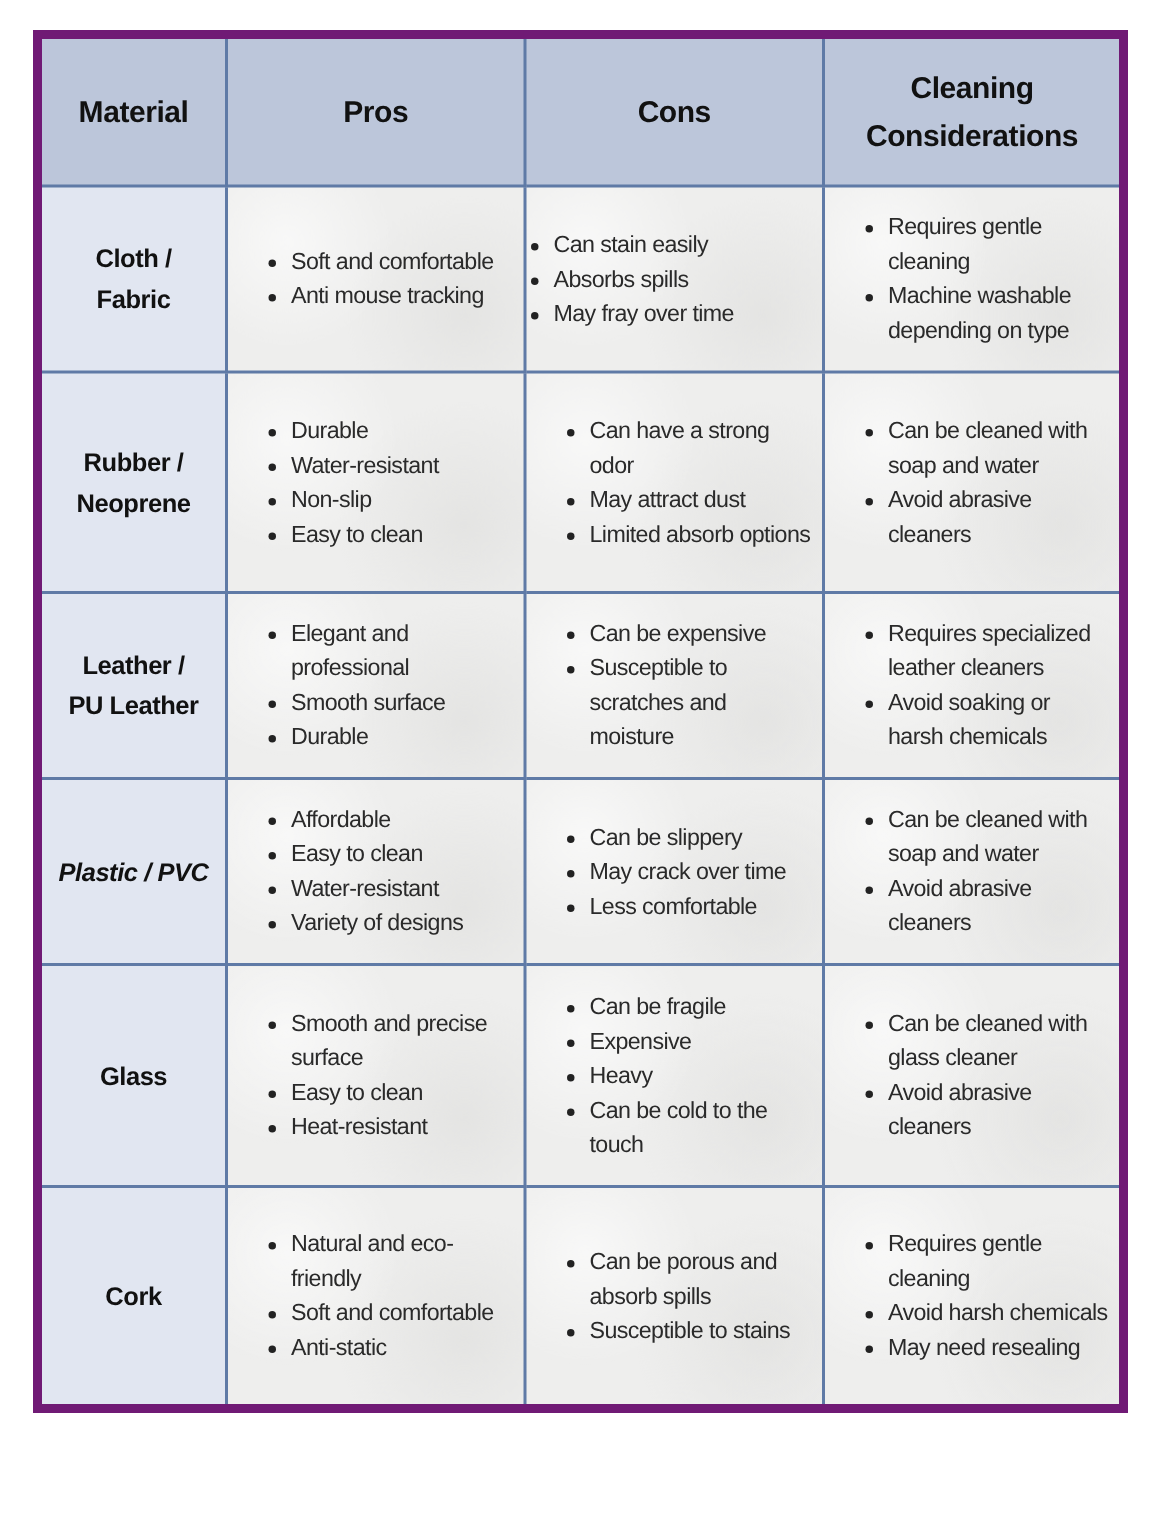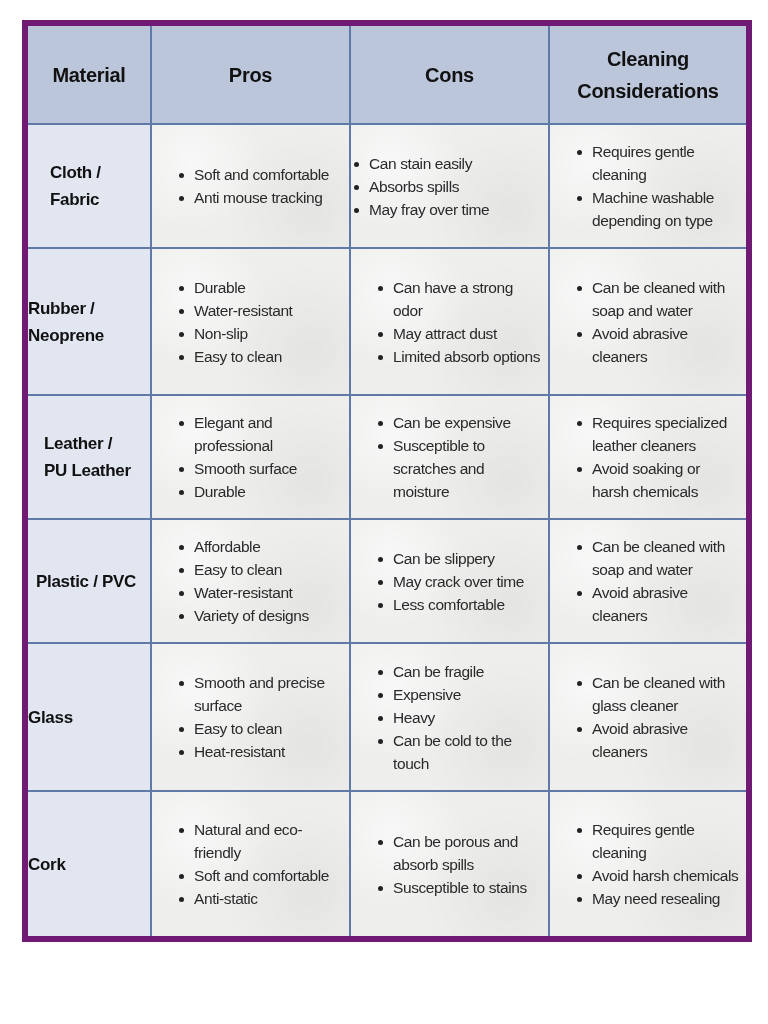--- a/index.html
+++ b/index.html
@@ -16,21 +16,21 @@
   }
   th, td {
     border: 2px solid #5f7aa6; padding: 0; vertical-align: middle;
   }
   col.c0 { width: 126px; } col.c1 { width: 199px; } col.c2 { width: 199px; } col.c3 { width: 200px; }
   thead th {
     background: #bcc6da; height: 97px; font-weight: bold; font-size: 20px;
     color: #111; text-align: center; line-height: 32px; letter-spacing: -0.3px;
   }
   tbody td.mat {
-    background: #e1e6f1; font-weight: bold; font-size: 17px;
+    background: #e1e6f1; text-align: center; font-weight: bold; font-size: 17px;
     line-height: 27px; color: #111; letter-spacing: -0.3px;
   }
   tbody td.cell {
     background-color: #eeeeed;
     background-image:
       radial-gradient(circle at 20% 30%, rgba(255,255,255,0.6) 0, rgba(255,255,255,0) 40%),
       radial-gradient(circle at 80% 70%, rgba(210,210,208,0.35) 0, rgba(210,210,208,0) 45%);
     font-size: 15.5px; color: #2a2a2a; letter-spacing: -0.4px;
   }
   ul { margin: 0; padding: 0 0 0 42px; list-style: none; }
@@ -146,21 +146,21 @@
           </td>
         <td class="cell">
             <ul>
           <li>Requires specialized leather cleaners</li>
           <li>Avoid soaking or harsh chemicals</li>
         </ul>
           </td>
       </tr>
 
       <tr class="r4">
-        <td class="mat" style="padding:0 8px;"><span>Plastic / PVC</span></td>
+        <td class="mat" style="padding:0 8px;font-style:italic;"><span>Plastic / PVC</span></td>
         <td class="cell">
             <ul>
           <li>Affordable</li>
           <li>Easy to clean</li>
           <li>Water-resistant</li>
           <li>Variety of designs</li>
         </ul>
           </td>
         <td class="cell">
             <ul>

